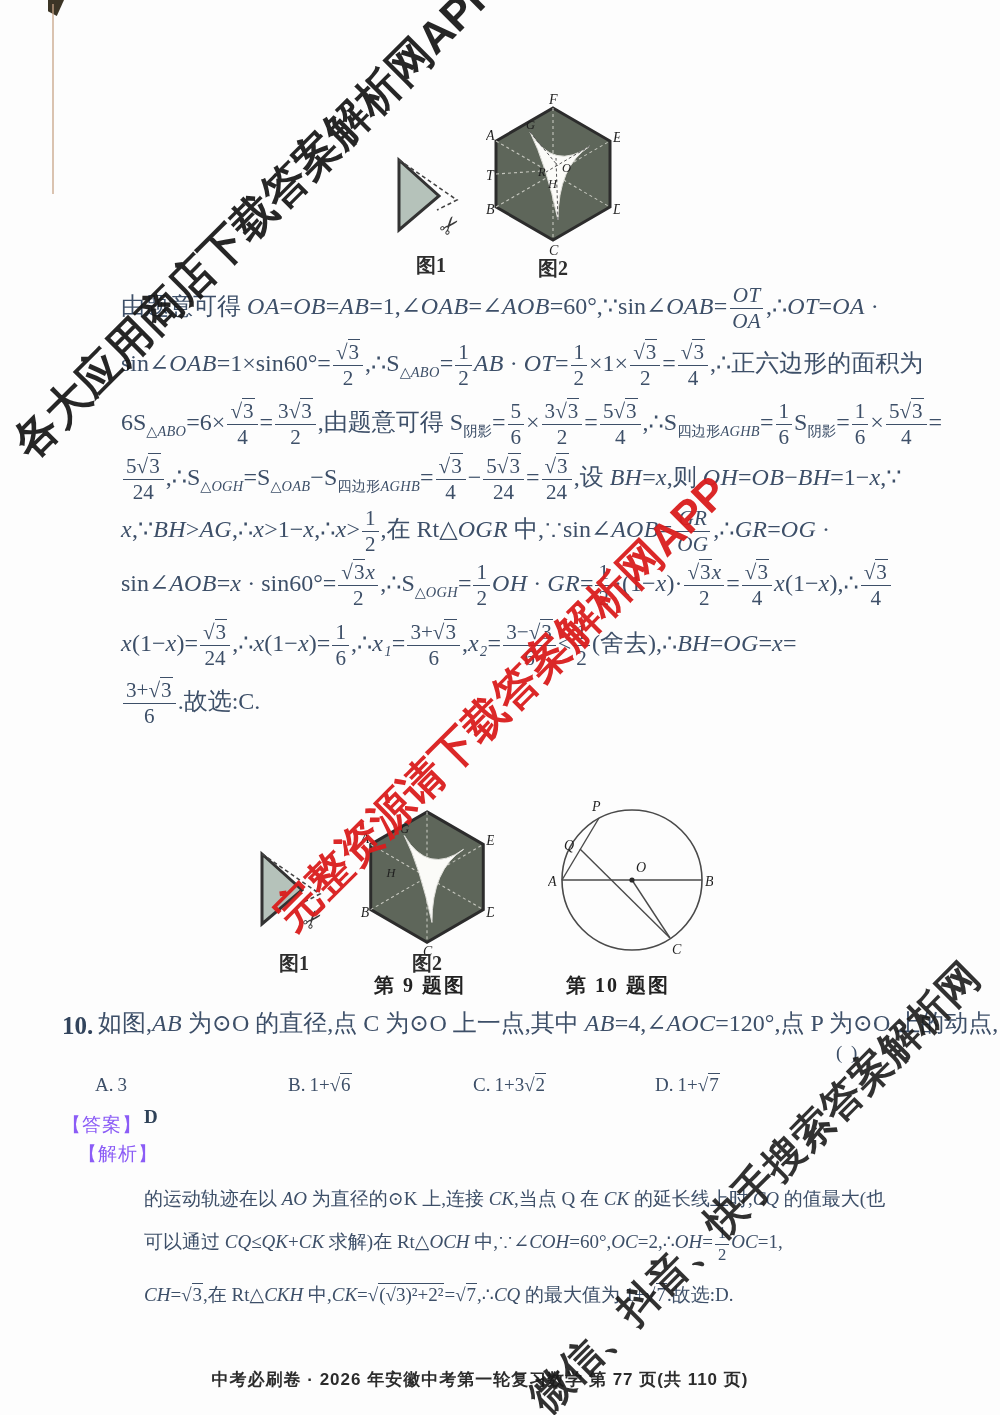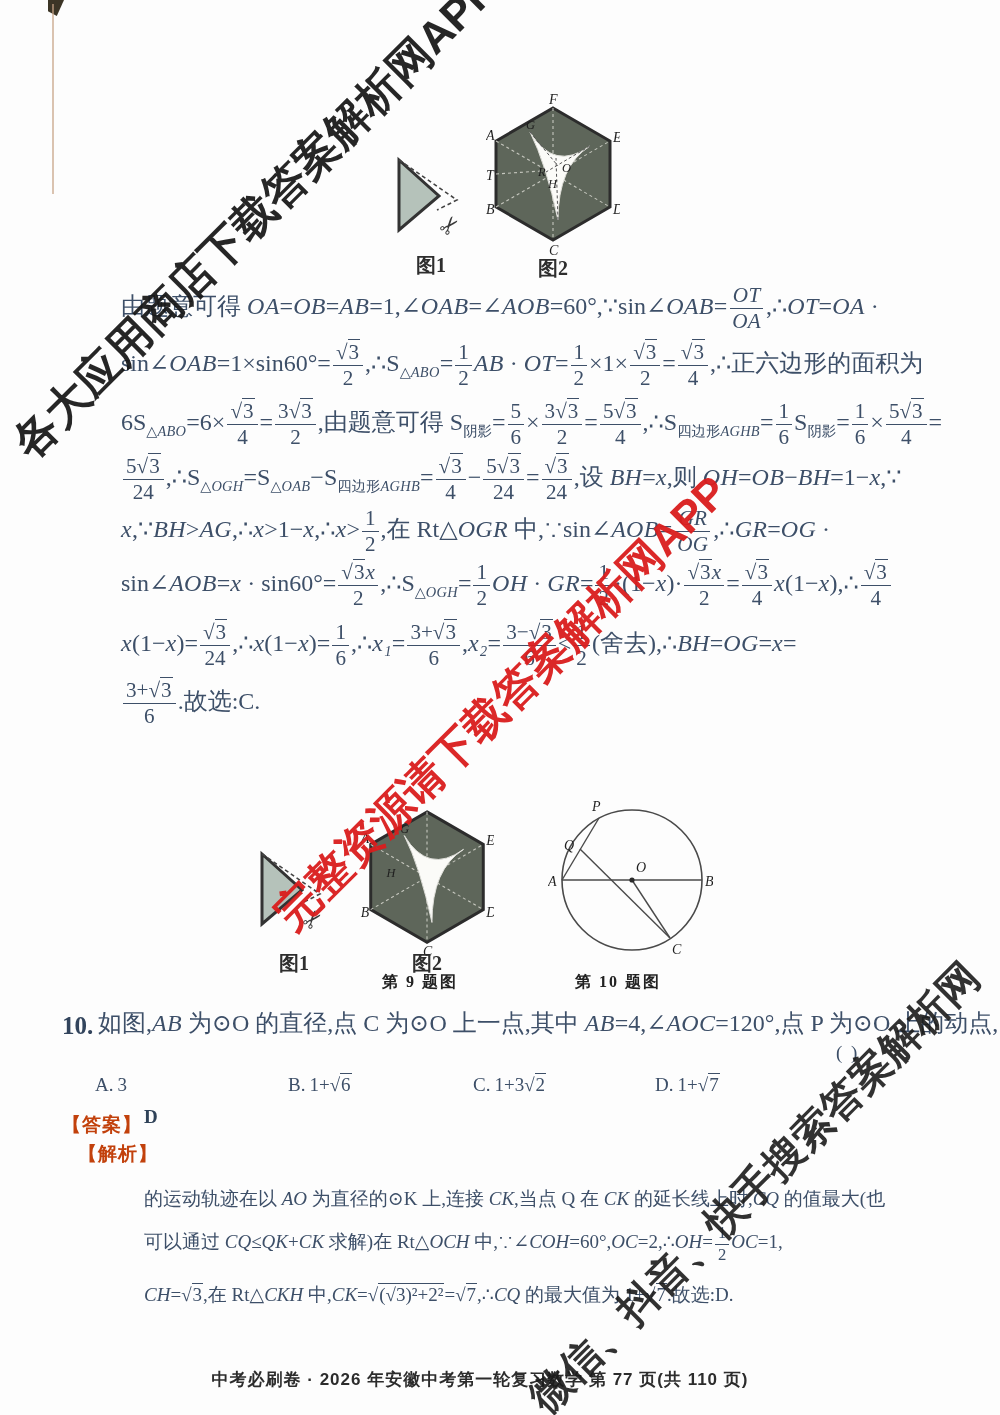--- a/index.html
+++ b/index.html
@@ -22,32 +22,32 @@
   .frac{display:inline-flex;flex-direction:column;align-items:center;vertical-align:middle;
         margin:0 2px;line-height:1.08;font-size:.88em;}
   .frac .fn{padding:0 3px 1px;border-bottom:1.3px solid currentColor;}
   .frac .fd{padding:1px 3px 0;}
   .rad{white-space:nowrap;}
   .rad .vin{border-top:1.3px solid currentColor;padding:0 1px;}
   sub{font-size:.6em;}
   
   .fig{position:absolute;}
   .figcap{position:absolute;font-weight:700;color:#2e2e2e;font-size:20px;text-align:center;}
-  .bigcap{position:absolute;font-weight:700;color:#222;font-size:16px;text-align:center;letter-spacing:2px;}
+  .bigcap{position:absolute;font-weight:700;color:#222;font-size:20px;text-align:center;letter-spacing:2px;}
   svg text{font-family:"Liberation Serif","DejaVu Serif",serif;font-style:italic;fill:#1f1f1f;}
   .scissors{font-style:normal;font-size:24px;fill:#3a3a3a;}
   
   .qnum{position:absolute;left:62px;top:1012px;font-size:25px;font-weight:700;color:#32445c;}
   .qline1{position:absolute;left:98px;top:1009px;width:870px;height:30px;align-items:flex-end;}
   .qline2{position:absolute;left:98px;top:1042px;width:750px;height:30px;}
   .paren{position:absolute;left:836px;top:1042px;font-size:19px;color:#3d4f68;letter-spacing:2px;}
   .opt{position:absolute;top:1068px;height:34px;display:flex;align-items:center;font-size:19px;}
   .opt .olab{margin-right:4px;}
   .ansrow{position:absolute;left:62px;top:1102px;height:30px;display:flex;align-items:center;font-size:19px;}
-  .bluelab{color:#c2410c;font-weight:700;letter-spacing:1px;margin-top:16px;}
+  .bluelab{color:#8b5cf6;font-weight:400;letter-spacing:1px;margin-top:16px;}
   .ansval{color:#2f4258;font-weight:600;margin-left:2px;}
   .analysis{position:absolute;left:78px;top:1128px;width:910px;}
   .aline{display:flex;align-items:center;white-space:nowrap;font-size:19px;}
   .aline .cont{padding-left:66px;margin-top:32px;}
   .footer{position:absolute;left:200px;top:1368px;width:560px;text-align:center;font-size:17px;
           font-weight:700;color:#2c2c2c;letter-spacing:1px;font-family:Liberation Sans, sans-serif;}
 </style>
 </head>
 <body>
 

